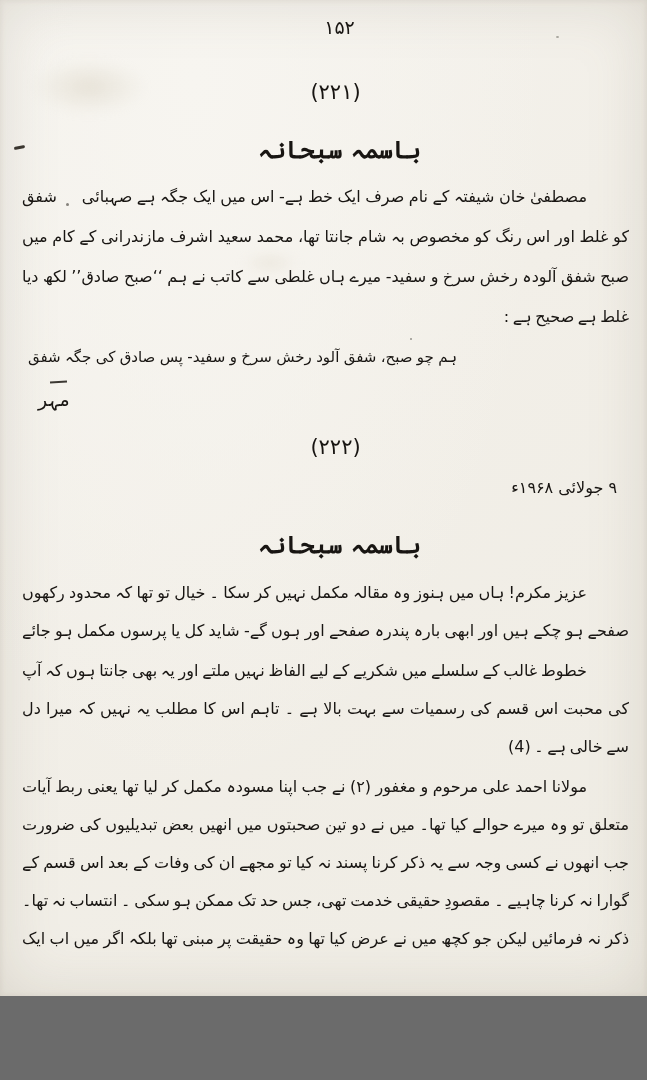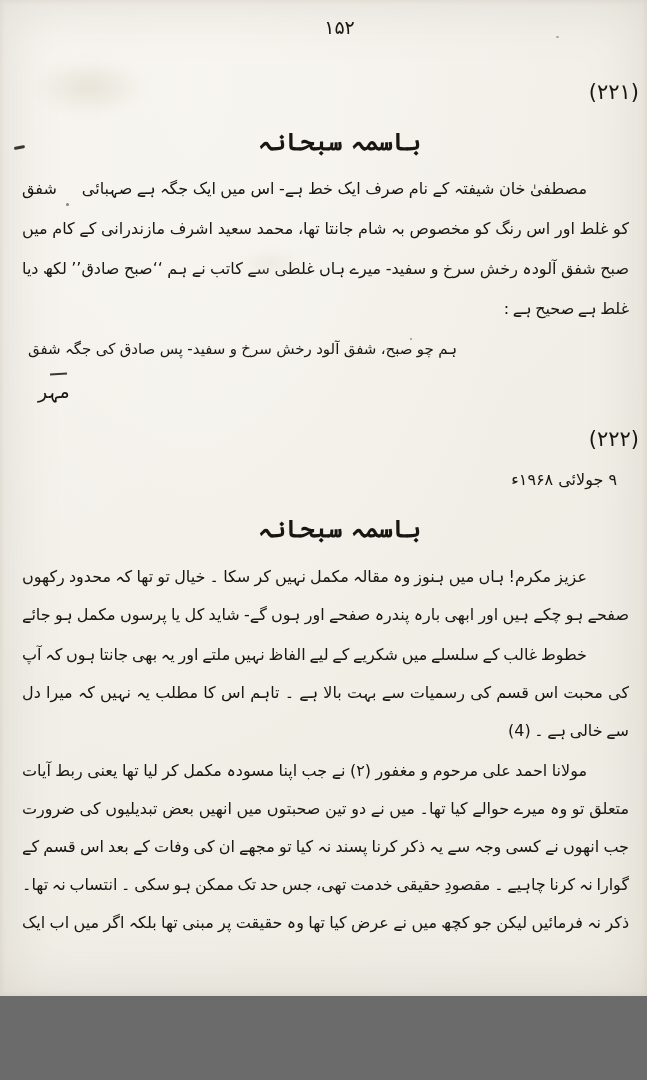--- a/index.html
+++ b/index.html
@@ -16,28 +16,28 @@
     color:#181512;
     direction:rtl;
   }
   .content{padding:12px 18px 0 22px;}
   .page-number{
     text-align:center;font-size:19px;letter-spacing:2px;
     transform:translateX(14px);
     height:30px;line-height:30px;
   }
   .sec-num{
-    text-align:right;font-size:21px;height:32px;line-height:32px;
+    text-align:center;font-size:21px;height:32px;line-height:32px;
     transform:translateX(10px);
   }
   .sec-num.first{margin-top:34px;}
   .sec-num.second{margin-top:16px;}
   .heading{
     text-align:center;font-size:24px;font-weight:bold;
-    height:38px;line-height:38px;margin-top:15px;
+    height:38px;line-height:38px;margin-top:23px;
     transform:translateX(14px);
     font-family:"DejaVu Serif", serif;
   }
   .para{margin-top:8px;}
   .line{
     font-size:16px;height:40px;line-height:40px;overflow:hidden;
     text-align:justify;text-align-last:justify;word-spacing:-1.5px;
     white-space:normal;
   }
   .sec2 .line{height:38px;line-height:38px;}

